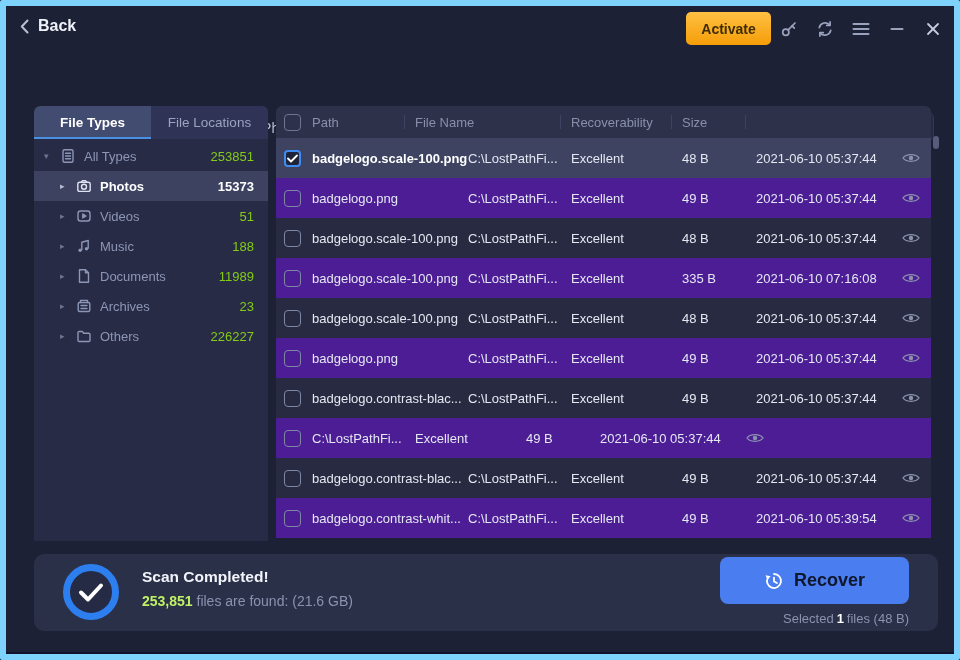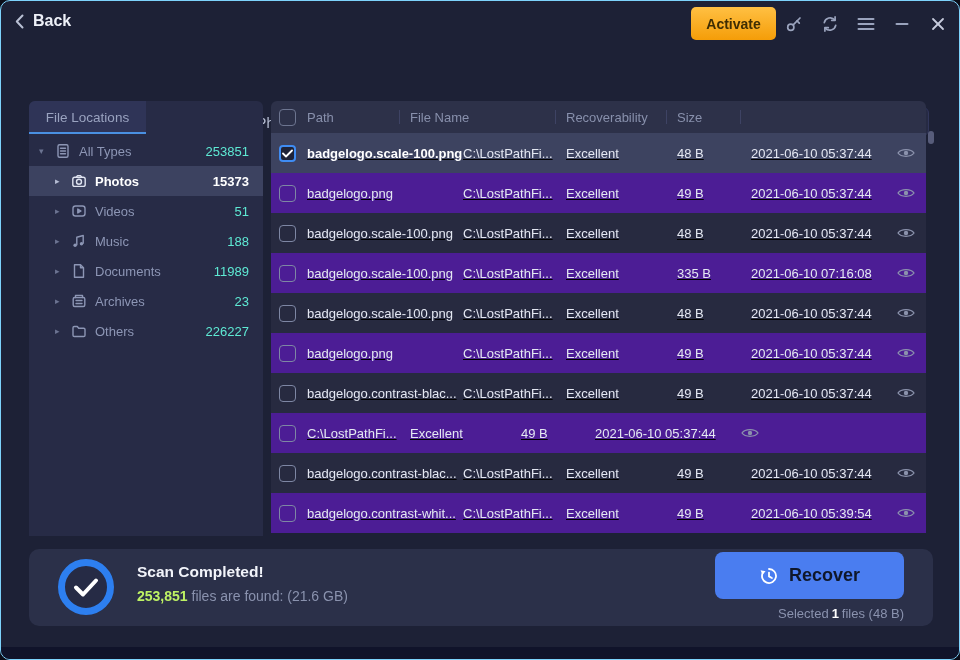--- a/index.html
+++ b/index.html
@@ -1,18 +1,18 @@
 <!DOCTYPE html>
 <html><head>
 <meta charset="utf-8">
 <style>
   html,body{margin:0;padding:0;background:#0b0d18;}
   *{box-sizing:border-box;font-family:"Liberation Sans","DejaVu Sans",sans-serif;}
-  .window{position:relative;width:960px;height:660px;background:#1d2136;border:1px solid #7dd3fc;
-          border-radius:10px;overflow:hidden;}
+  .window{position:relative;width:960px;height:660px;background:#1d2136;border:6px solid #7dd3fc;
+          border-radius:2px;overflow:hidden;}
   
   .titlebar{position:absolute;left:0;top:0;width:100%;height:45px;}
   .back-btn{position:absolute;left:14px;top:11px;display:flex;align-items:center;gap:9px;cursor:pointer;}
   .back-btn span{color:#eef1f8;font-size:16px;font-weight:700;}
   .tb-right{position:absolute;right:0;top:0;height:45px;display:flex;align-items:center;}
   .activate{width:85px;height:33px;border:none;border-radius:5px;
             background:linear-gradient(#ffc043,#f59d08);color:#3e2d03;font-size:14px;font-weight:700;cursor:pointer;}
   .tb-icon{width:26px;height:26px;display:flex;align-items:center;justify-content:center;
            margin:0 5px;cursor:pointer;}
   .tb-icon.last{margin-right:8px;}
@@ -37,38 +37,38 @@
   .tab{width:117px;display:flex;align-items:center;justify-content:center;font-size:13.5px;cursor:pointer;}
   .tab.active{background:#424c70;color:#ffffff;font-weight:600;border-radius:6px 0 0 0;}
   .tab.inactive{background:#2f3457;color:#9aa3c0;}
   .tab-underline{position:absolute;left:0;top:31px;width:117px;height:2px;background:#4a90e2;}
   .tree{padding-top:2px;}
   .tree-item{height:30px;display:flex;align-items:center;cursor:pointer;color:#8d96b5;}
   .tree-item .arrow{width:12px;margin-left:10px;font-size:9px;color:#6c7492;flex:none;}
   .tree-item.child .arrow{margin-left:26px;}
   .tree-icon{width:16px;height:16px;margin-left:4px;margin-right:8px;flex:none;display:flex;align-items:center;}
   .tree-label{font-size:13px;flex:1;}
-  .tree-count{font-size:13px;color:#5eead4;margin-right:14px;}
+  .tree-count{font-size:13px;color:#84cc16;margin-right:14px;}
   .tree-item.selected{background:#3c4260;color:#dfe3f0;}
   .tree-item.selected .tree-label{color:#ffffff;font-weight:700;}
   .tree-item.selected .tree-count{color:#ffffff;font-weight:700;}
   .tree-item.selected .arrow{color:#b6bdd4;}
   
   .table{position:absolute;left:270px;top:100px;width:655px;height:435px;border-radius:6px 6px 0 0;overflow:hidden;}
   .thead{height:32px;background:#2d3149;display:flex;align-items:center;}
   .hcell{position:relative;color:#8890ac;font-size:13px;height:100%;display:flex;align-items:center;}
   .hcell.sep::after{content:'';position:absolute;right:10px;top:9px;width:1px;height:14px;background:#3e4364;}
   .col-cb{width:36px;padding-left:8px;}
   .col-name{width:156px;}
   .col-path{width:103px;}
   .col-rec{width:111px;}
   .col-size{width:74px;}
   .col-date{width:134px;}
   .col-eye{width:41px;justify-content:center;}
-  .trow{height:40px;display:flex;align-items:center;cursor:pointer;text-decoration:underline;}
+  .trow{height:40px;display:flex;align-items:center;cursor:pointer;}
   .trow.r-light{background:#4c1d95;}
   .trow.r-dark{background:#272a40;}
   .trow.selected{background:#3d4360;}
   .tcell{color:#e4e8f2;font-size:13px;height:100%;display:flex;align-items:center;overflow:hidden;white-space:nowrap;}
   .trow.selected .col-name{font-weight:700;color:#ffffff;}
   .cb{width:17px;height:17px;border:1.5px solid #7e87a4;border-radius:4px;background:transparent;
       display:flex;align-items:center;justify-content:center;flex:none;cursor:pointer;}
   .cb.checked{border:2px solid #3f8cf3;background:#1f2337;}
   .cb svg{display:none;}
   .cb.checked svg{display:block;}
@@ -187,20 +187,21 @@
       <svg width="16" height="16" viewBox="0 0 16 16" fill="none" stroke="#707894" stroke-width="1.7" stroke-linecap="round">
           <circle cx="7" cy="7" r="4.6"></circle>
           <path d="M10.6 10.6 L14 14"></path>
         </svg>
       <input type="text" placeholder="Search" style="">
     </div>
   </div>
 
   <div class="sidebar">
     <div class="tabs">
+      <div class="tab active">File Types</div>
       <div class="tab inactive">File Locations</div>
       <div class="tab-underline"></div>
     </div>
     <div class="tree">
         <div class="tree-item">
     <span class="arrow">▾</span>
     <span class="tree-icon">
             <svg width="16" height="16" viewBox="0 0 16 16" fill="none" stroke="currentColor" stroke-width="1.4" stroke-linecap="round">
               <rect x="3" y="1.8" width="10" height="12.4" rx="1.5"></rect>
               <path d="M5.5 5.2 h5"></path>

